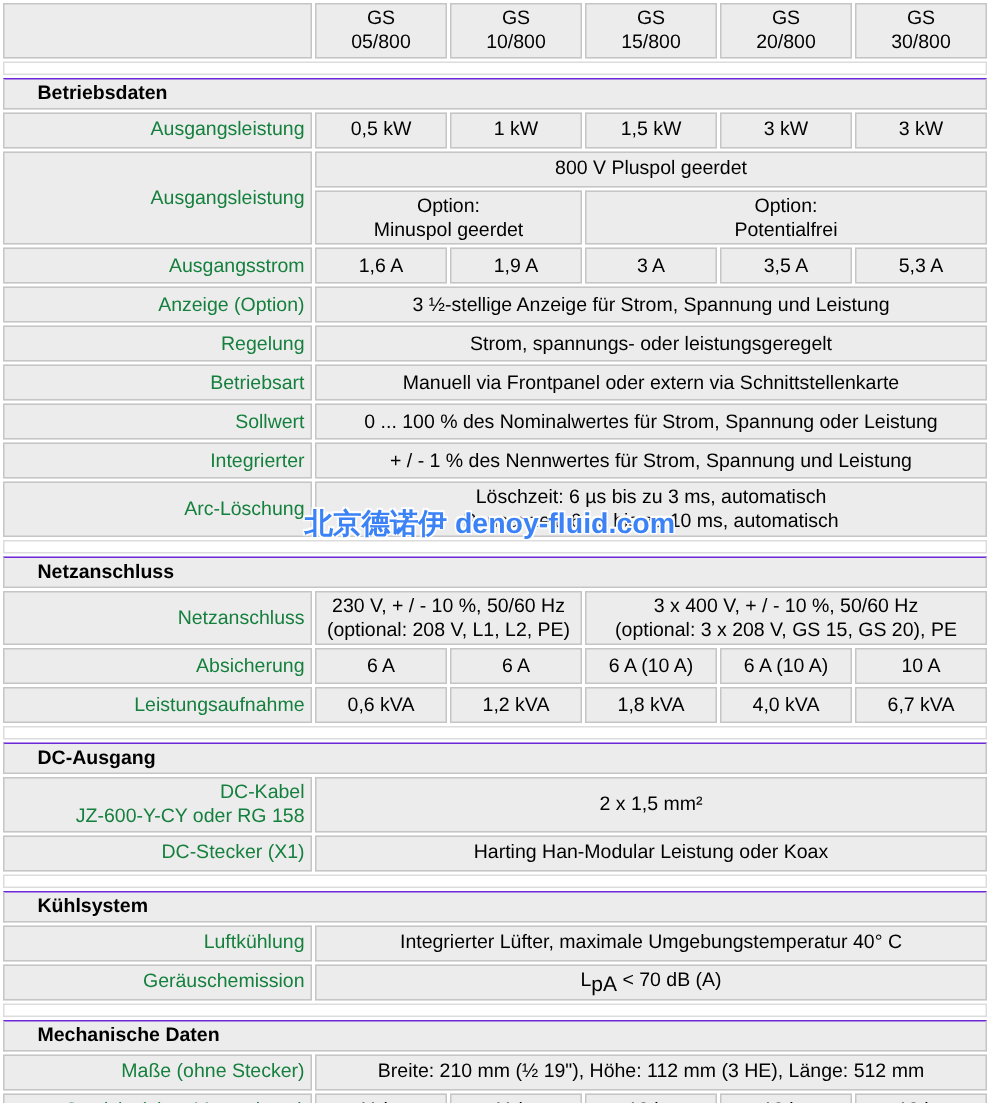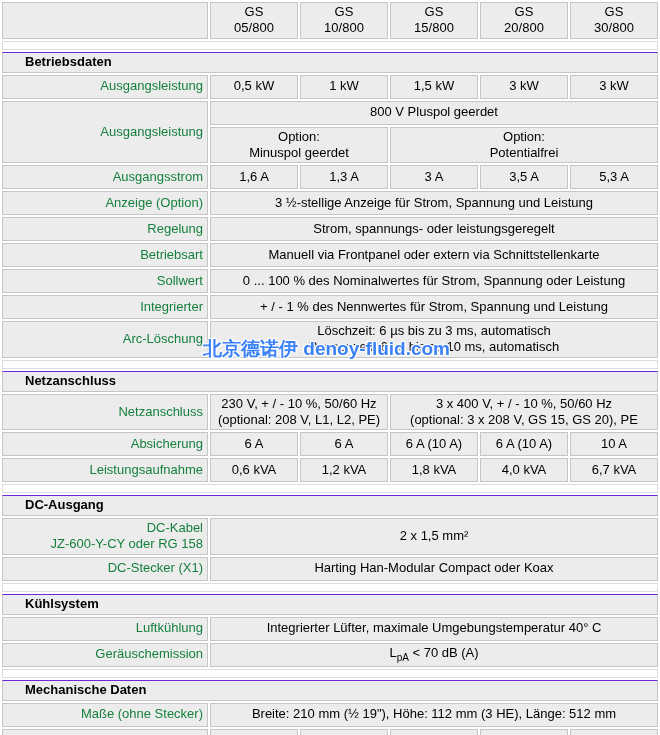--- a/index.html
+++ b/index.html
@@ -50,21 +50,21 @@
     height: 17px;
     border-top: 1px solid #6d28d9;
   }
   tr.spacer td {
     background: #ffffff;
     border: 1px solid #dcdcdc;
     height: 7px;
     padding: 0;
   }
   td sub {
-    font-size: 10px;
+    font-size: 14px;
   }
   .watermark {
     position: absolute;
     left: 203px;
     top: 336px;
     font-size: 19px;
     font-weight: bold;
     color: #3b82f6;
     white-space: nowrap;
     text-shadow: -1px -1px 0 #fff, 1px -1px 0 #fff, -1px 1px 0 #fff,
@@ -126,21 +126,21 @@
     </tr>
     <tr>
       <td colspan="2">Option:
 Minuspol geerdet</td>
       <td colspan="3">Option:
 Potentialfrei</td>
     </tr>
     <tr>
       <td class="label">Ausgangsstrom</td>
       <td>1,6 A</td>
-      <td>1,3 A</td>
+      <td>1,9 A</td>
       <td>3 A</td>
       <td>3,5 A</td>
       <td>5,3 A</td>
     </tr>
     <tr>
       <td class="label">Anzeige (Option)</td>
       <td colspan="5">3 ½-stellige Anzeige für Strom, Spannung und Leistung</td>
     </tr>
     <tr>
       <td class="label">Regelung</td>
@@ -202,21 +202,21 @@
     <tr>
       <td class="section" colspan="6">DC-Ausgang</td>
     </tr>
     <tr>
       <td class="label">DC-Kabel
 JZ-600-Y-CY oder RG 158</td>
       <td colspan="5">2 x 1,5 mm²</td>
     </tr>
     <tr>
       <td class="label">DC-Stecker (X1)</td>
-      <td colspan="5">Harting Han-Modular Compact oder Koax</td>
+      <td colspan="5">Harting Han-Modular Leistung oder Koax</td>
     </tr>
 
     <tr class="spacer">
           <td colspan="6"></td>
         </tr>
 
     <tr>
       <td class="section" colspan="6">Kühlsystem</td>
     </tr>
     <tr>

